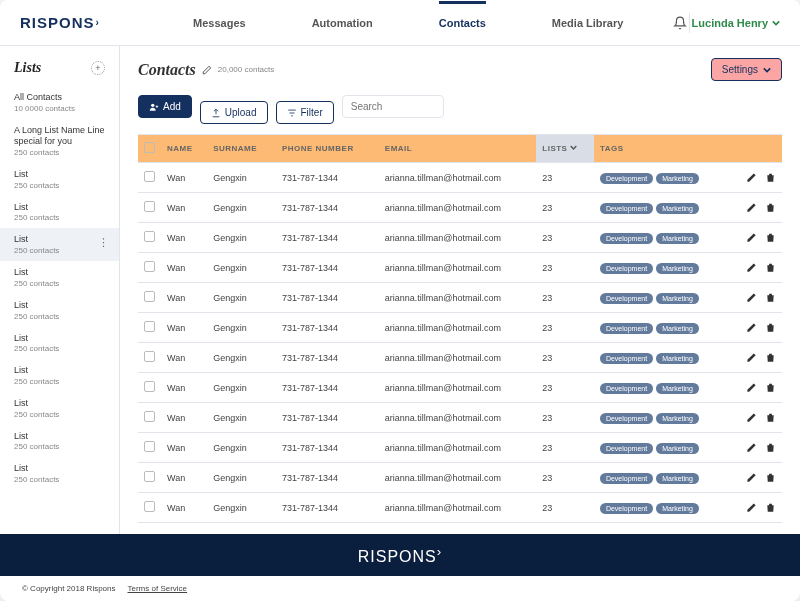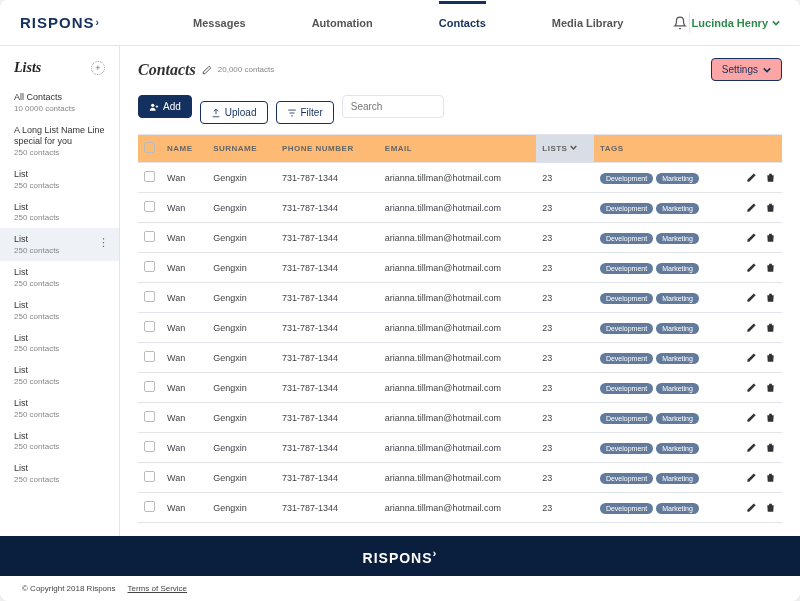--- a/index.html
+++ b/index.html
@@ -59,21 +59,21 @@
   .chk{width:11px;height:11px;border:1px solid #bbb;border-radius:2px;display:inline-block;}
   .tag{background:var(--tag);color:#fff;font-size:7px;padding:2px 6px;border-radius:8px;margin-right:3px;}
   .row-actions{display:flex;gap:8px;justify-content:flex-end;}
   .ico{width:11px;height:11px;cursor:pointer;}
   
   .pager{display:flex;align-items:center;justify-content:center;gap:6px;padding:12px 0;font-size:9px;color:#444;}
   .pager span,.pager a{padding:2px 5px;cursor:pointer;margin-top:40px;}
   .pager .pg.active{border:1px solid var(--navy);border-radius:3px;}
   
   .footer-dark{background:var(--navy-dark);color:#fff;text-align:center;padding:10px 0;}
-  .footer-dark .flogo{font-weight:700;letter-spacing:1px;font-size:14px;}
+  .footer-dark .flogo{font-weight:400;letter-spacing:1px;font-size:16px;}
   .footer-light{padding:8px 22px;font-size:8px;color:#444;display:flex;gap:12px;align-items:center;}
   .footer-light a{color:#444;text-decoration:underline;}
   svg{display:block;}
 </style>
 </head>
 <body>
 
 <div class="frame">
 
   <div class="topnav">

